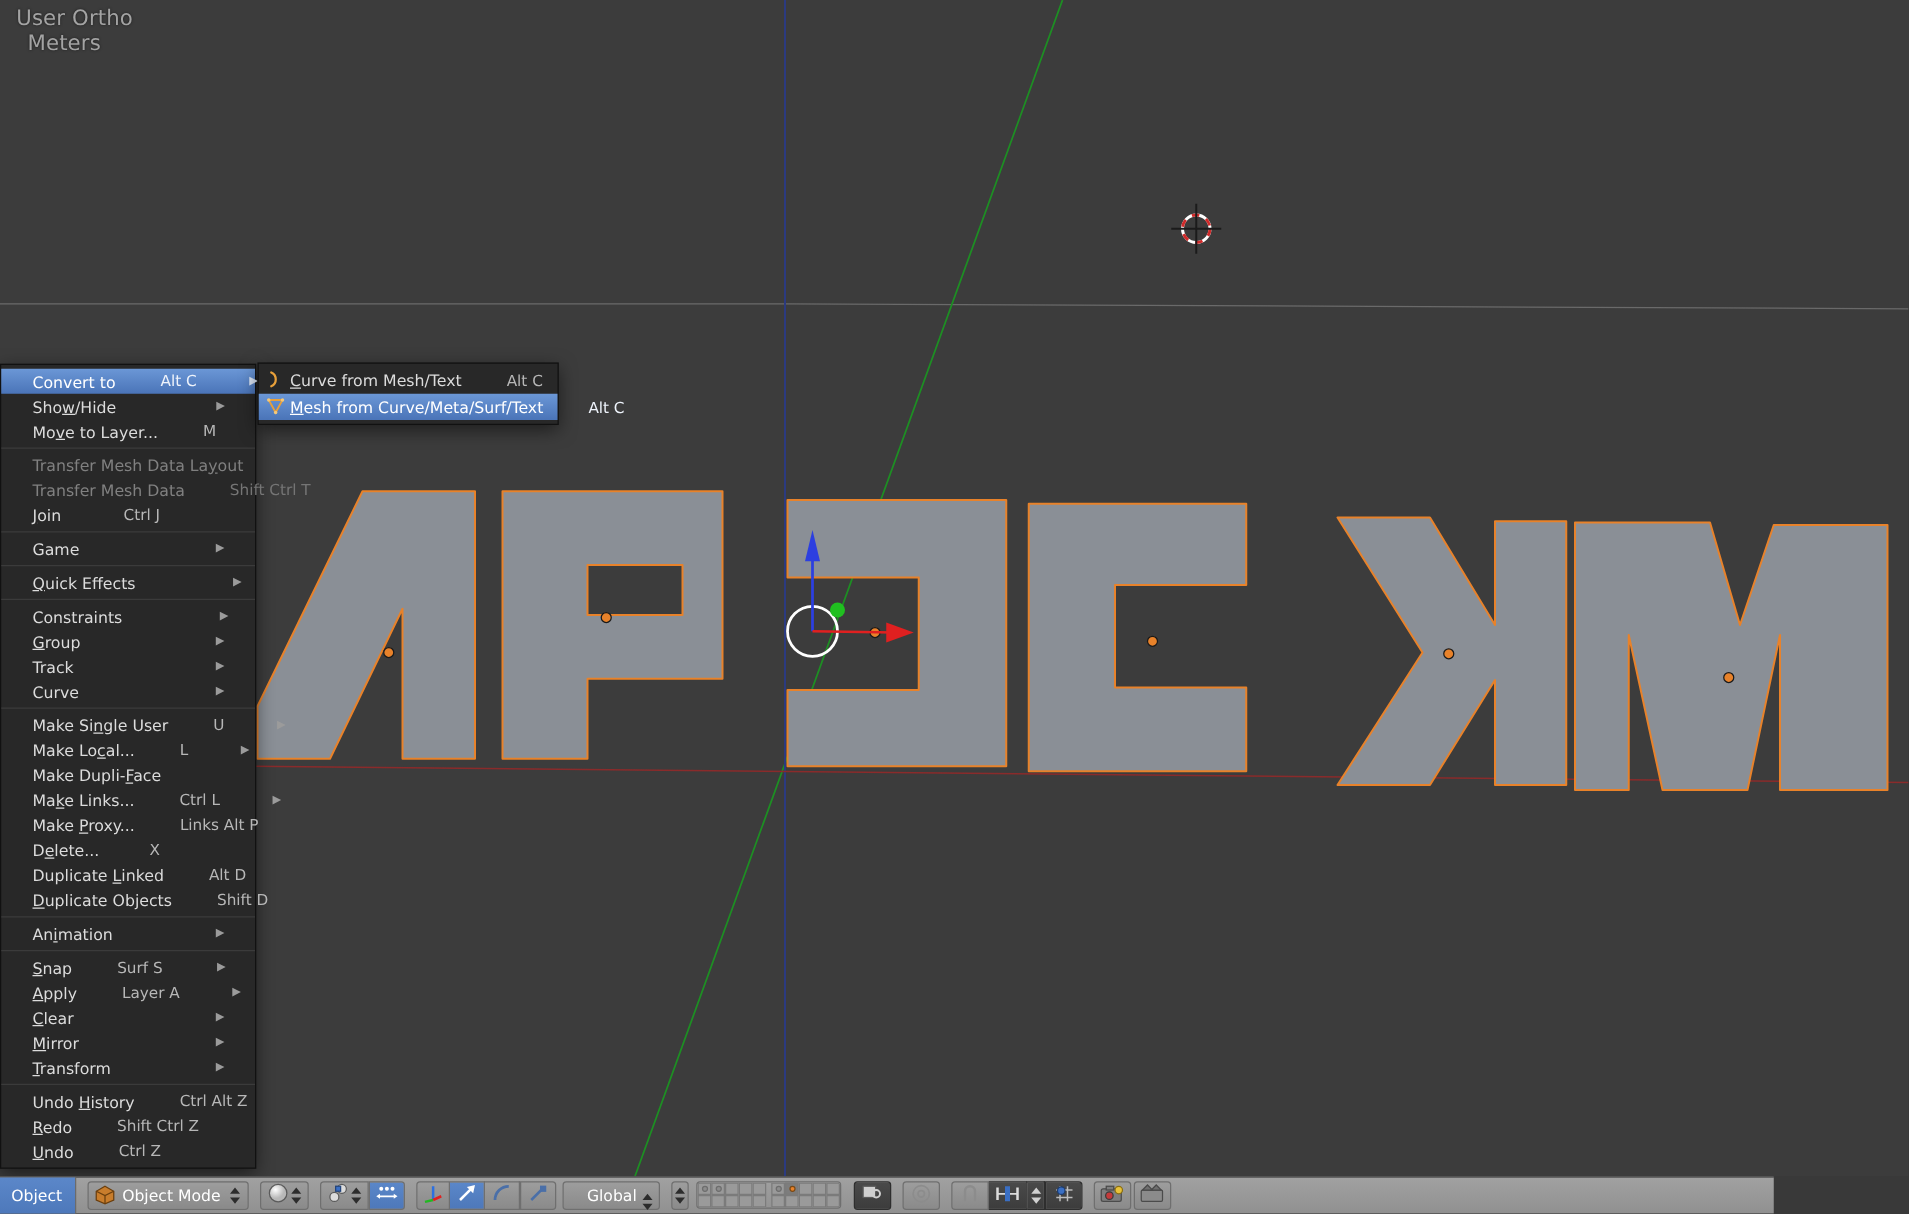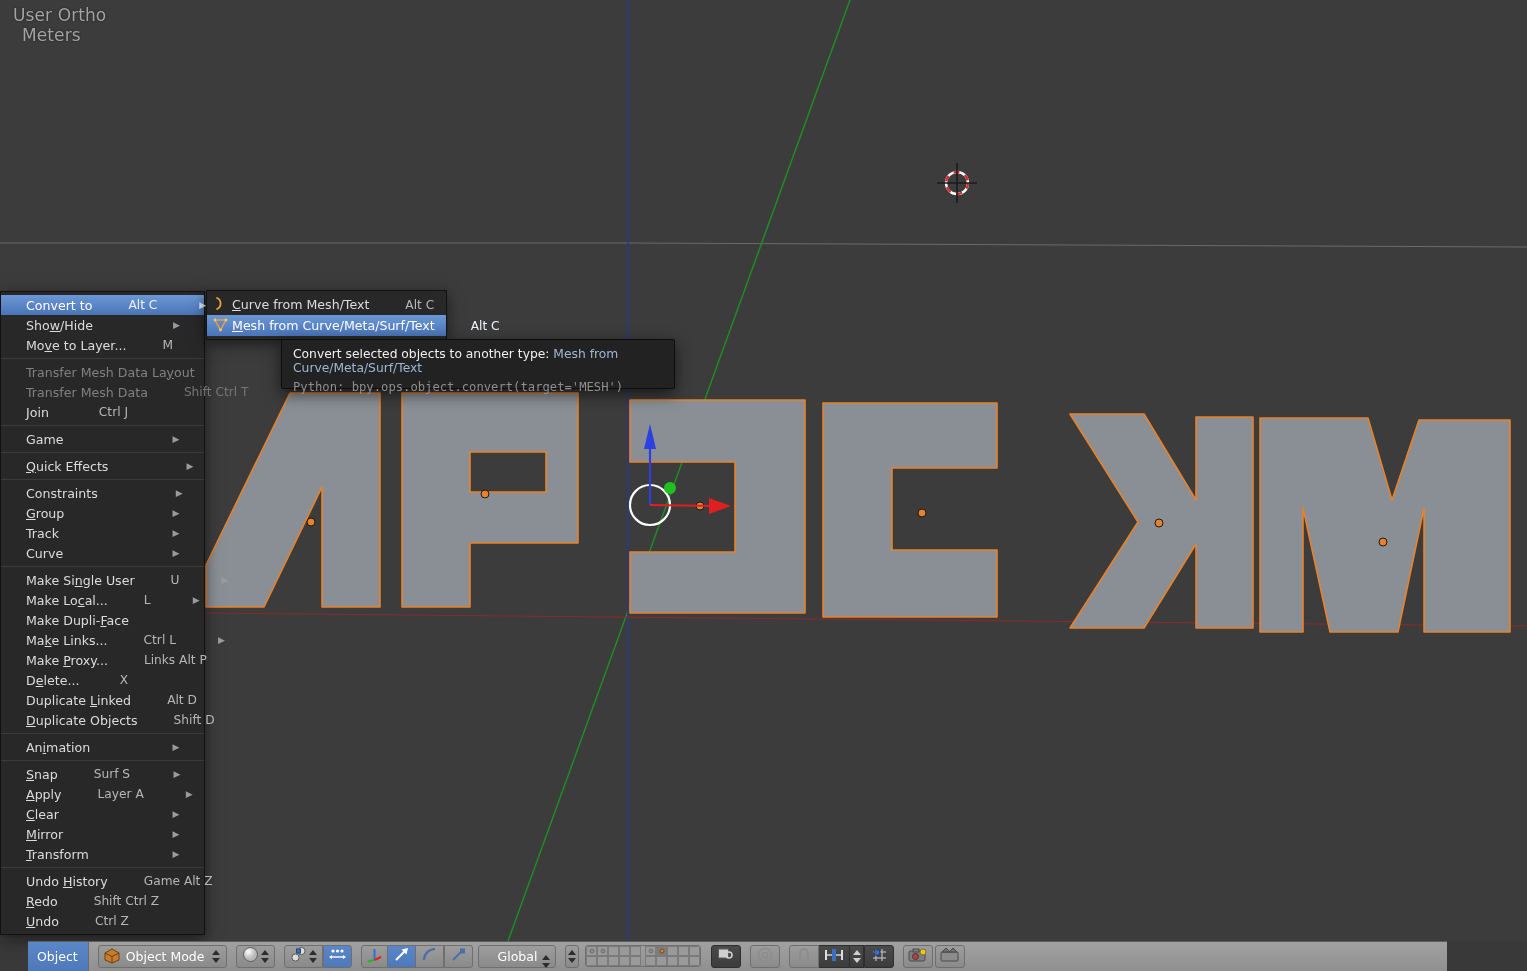--- a/index.html
+++ b/index.html
@@ -19,21 +19,21 @@
     text-shadow:0 0 2px #1a1a1a;
   }
   #vp-view{ left:13px; top:5px; }
   #vp-units{ left:22px; top:25px; }
 
   
   #statusbar{
     position:absolute; left:0; top:941px; width:1419px; height:30px;
     background:linear-gradient(#a1a1a1,#909090);
     border-top:1px solid #5d5d5d;
-    display:flex; align-items:center; gap:0px;margin-left:28px;
+    display:flex; align-items:center; gap:0px;
   }
   .menu-object{
     height:30px; display:flex; align-items:center; padding:0 10px 0 9px;
     background:linear-gradient(#5b87c9,#4d78ba);
     color:#ffffff; font-size:12.5px; border-right:1px solid #6b6b6b;
   }
   .sbgroup{ display:flex; align-items:flex-start; height:24px; margin-left:6px; }
   .sbbtn{
     height:23px; background:linear-gradient(#9d9d9d,#8a8a8a);
     border:1px solid #6f6f6f; border-radius:3px;
@@ -312,21 +312,21 @@
         <span class="arr">▶</span>
       </div>
       <div class="mi">
         <span><u>T</u>ransform</span>
         <span class="sc"></span>
         <span class="arr">▶</span>
       </div>
       <div class="sep"></div>
       <div class="mi noarr">
         <span>Undo <u>H</u>istory</span>
-        <span class="sc">Game Alt Z</span>
+        <span class="sc">Ctrl Alt Z</span>
         <span class="arr">▶</span>
       </div>
       <div class="mi noarr">
         <span><u>R</u>edo</span>
         <span class="sc">Shift Ctrl Z</span>
         <span class="arr">▶</span>
       </div>
       <div class="mi noarr">
         <span><u>U</u>ndo</span>
         <span class="sc">Ctrl Z</span>
@@ -349,27 +349,20 @@
             <circle cx="2" cy="3" r="1.4" fill="#f3c87a"></circle>
             <circle cx="13" cy="3" r="1.4" fill="#f3c87a"></circle>
             <circle cx="7.5" cy="13" r="1.4" fill="#f3c87a"></circle>
           </svg></span>
         <span><u>M</u>esh from Curve/Meta/Surf/Text</span>
         <span class="sc">Alt C</span>
         <span class="arr"></span>
       </div>
     </div>
 
-  <div id="tooltip">
-    <div class="l1">
-      <span>Convert selected objects to another type:</span>
-      <span class="val">Mesh from Curve/Meta/Surf/Text</span>
-    </div>
-    <div class="l2">Python: bpy.ops.object.convert(target='MESH')</div>
-  </div>
 
   <div id="statusbar">
 
     <div class="menu-object">Object</div>
 
     <div class="sbgroup" style="margin-left:9px;">
       <div class="modebox">
         <span style="display:inline-block;width:16px;height:16px;">
           <svg width="16" height="16" viewBox="0 0 16 16">
               <polygon points="8,1 15,5 15,12 8,15 1,12 1,5" fill="#c87d2c" stroke="#6b3f0e" stroke-width="1"></polygon>

